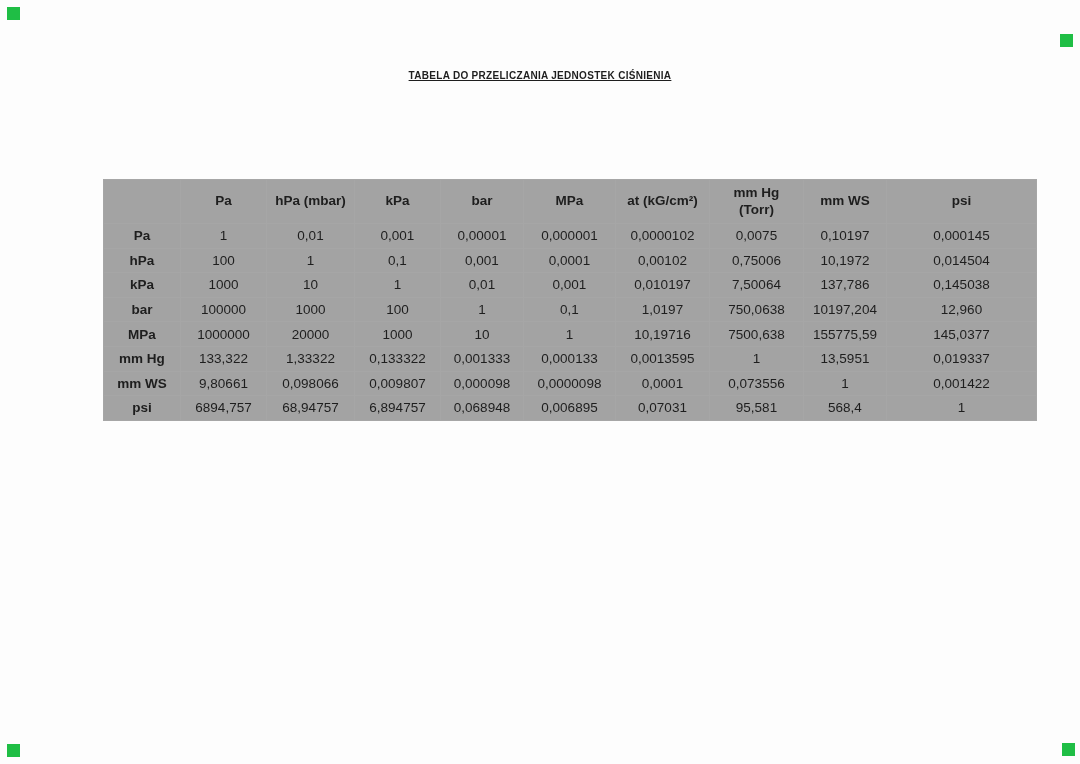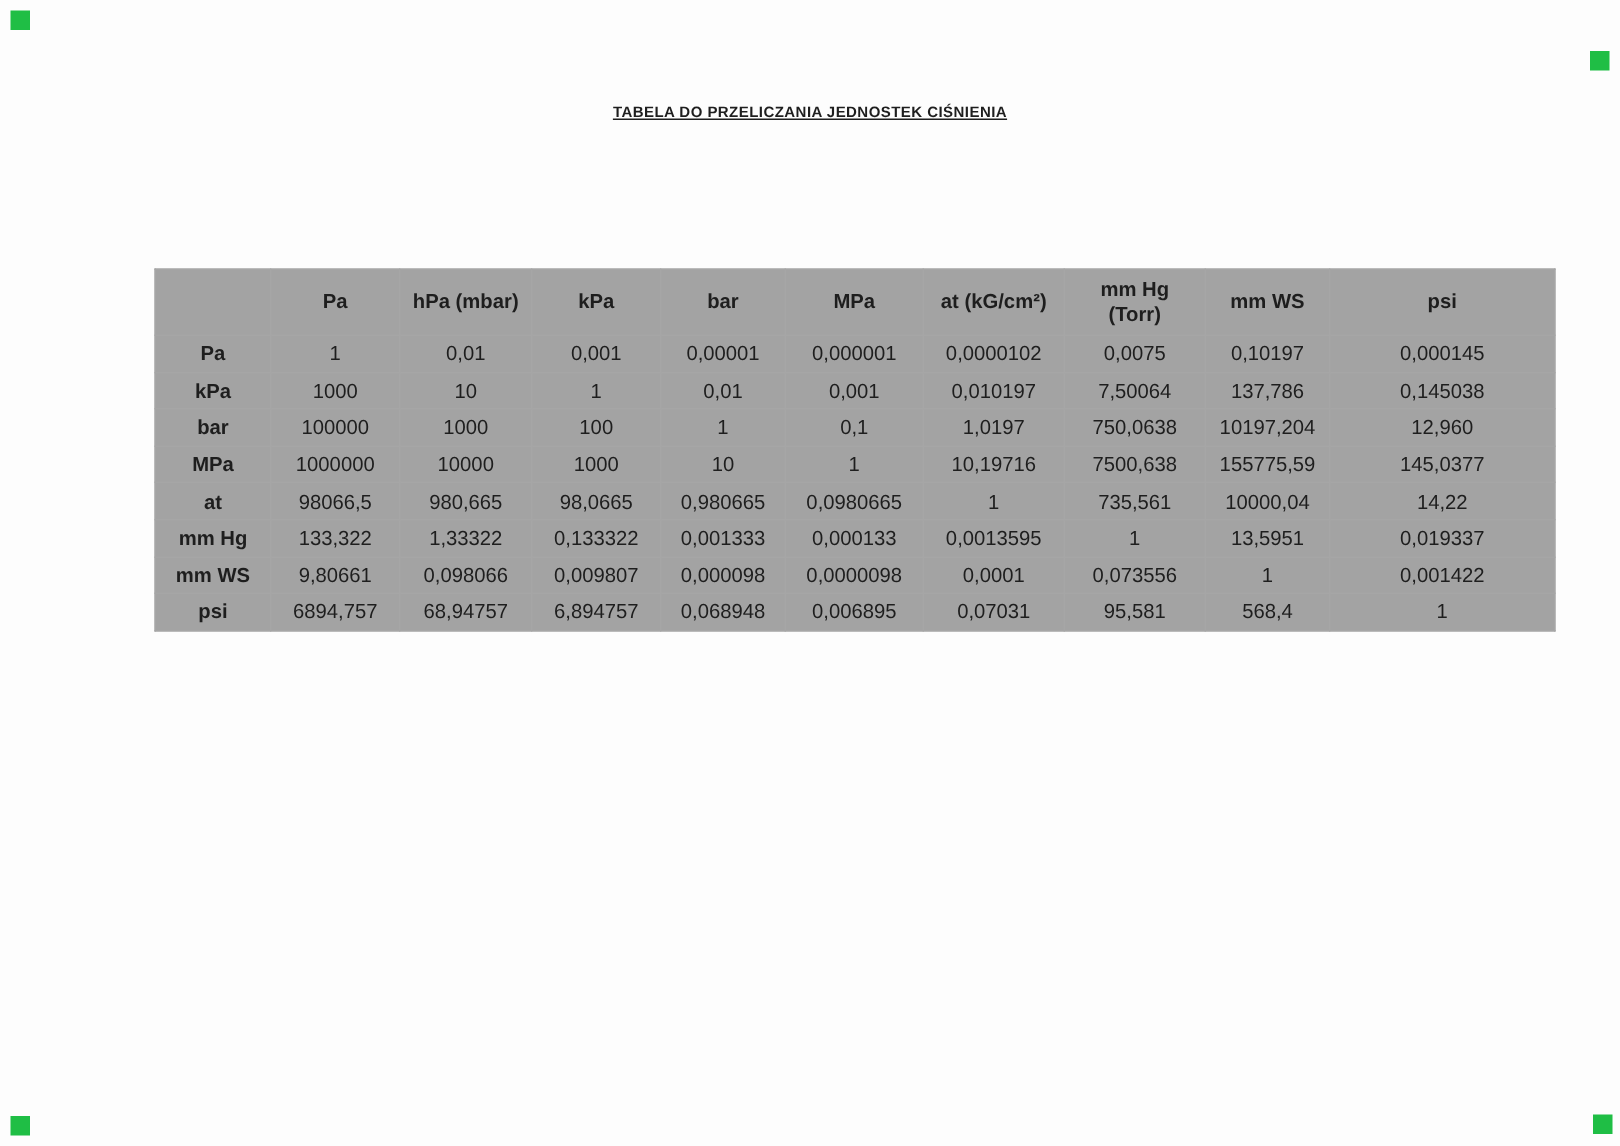--- a/index.html
+++ b/index.html
@@ -115,20 +115,32 @@
         <td>0,01</td>
         <td>0,001</td>
         <td>0,00001</td>
         <td>0,000001</td>
         <td>0,0000102</td>
         <td>0,0075</td>
         <td>0,10197</td>
         <td>0,000145</td>
       </tr>
       <tr>
+        <th>hPa</th>
+        <td>100</td>
+        <td>1</td>
+        <td>0,1</td>
+        <td>0,001</td>
+        <td>0,0001</td>
+        <td>0,00102</td>
+        <td>0,75006</td>
+        <td>10,1972</td>
+        <td>0,014504</td>
+      </tr>
+      <tr>
         <th>kPa</th>
         <td>1000</td>
         <td>10</td>
         <td>1</td>
         <td>0,01</td>
         <td>0,001</td>
         <td>0,010197</td>
         <td>7,50064</td>
         <td>137,786</td>
         <td>0,145038</td>
@@ -141,40 +153,28 @@
         <td>1</td>
         <td>0,1</td>
         <td>1,0197</td>
         <td>750,0638</td>
         <td>10197,204</td>
         <td>12,960</td>
       </tr>
       <tr>
         <th>MPa</th>
         <td>1000000</td>
-        <td>10000</td>
+        <td>20000</td>
         <td>1000</td>
         <td>10</td>
         <td>1</td>
         <td>10,19716</td>
         <td>7500,638</td>
         <td>155775,59</td>
         <td>145,0377</td>
-      </tr>
-      <tr>
-        <th>at</th>
-        <td>98066,5</td>
-        <td>980,665</td>
-        <td>98,0665</td>
-        <td>0,980665</td>
-        <td>0,0980665</td>
-        <td>1</td>
-        <td>735,561</td>
-        <td>10000,04</td>
-        <td>14,22</td>
       </tr>
       <tr>
         <th>mm Hg</th>
         <td>133,322</td>
         <td>1,33322</td>
         <td>0,133322</td>
         <td>0,001333</td>
         <td>0,000133</td>
         <td>0,0013595</td>
         <td>1</td>

